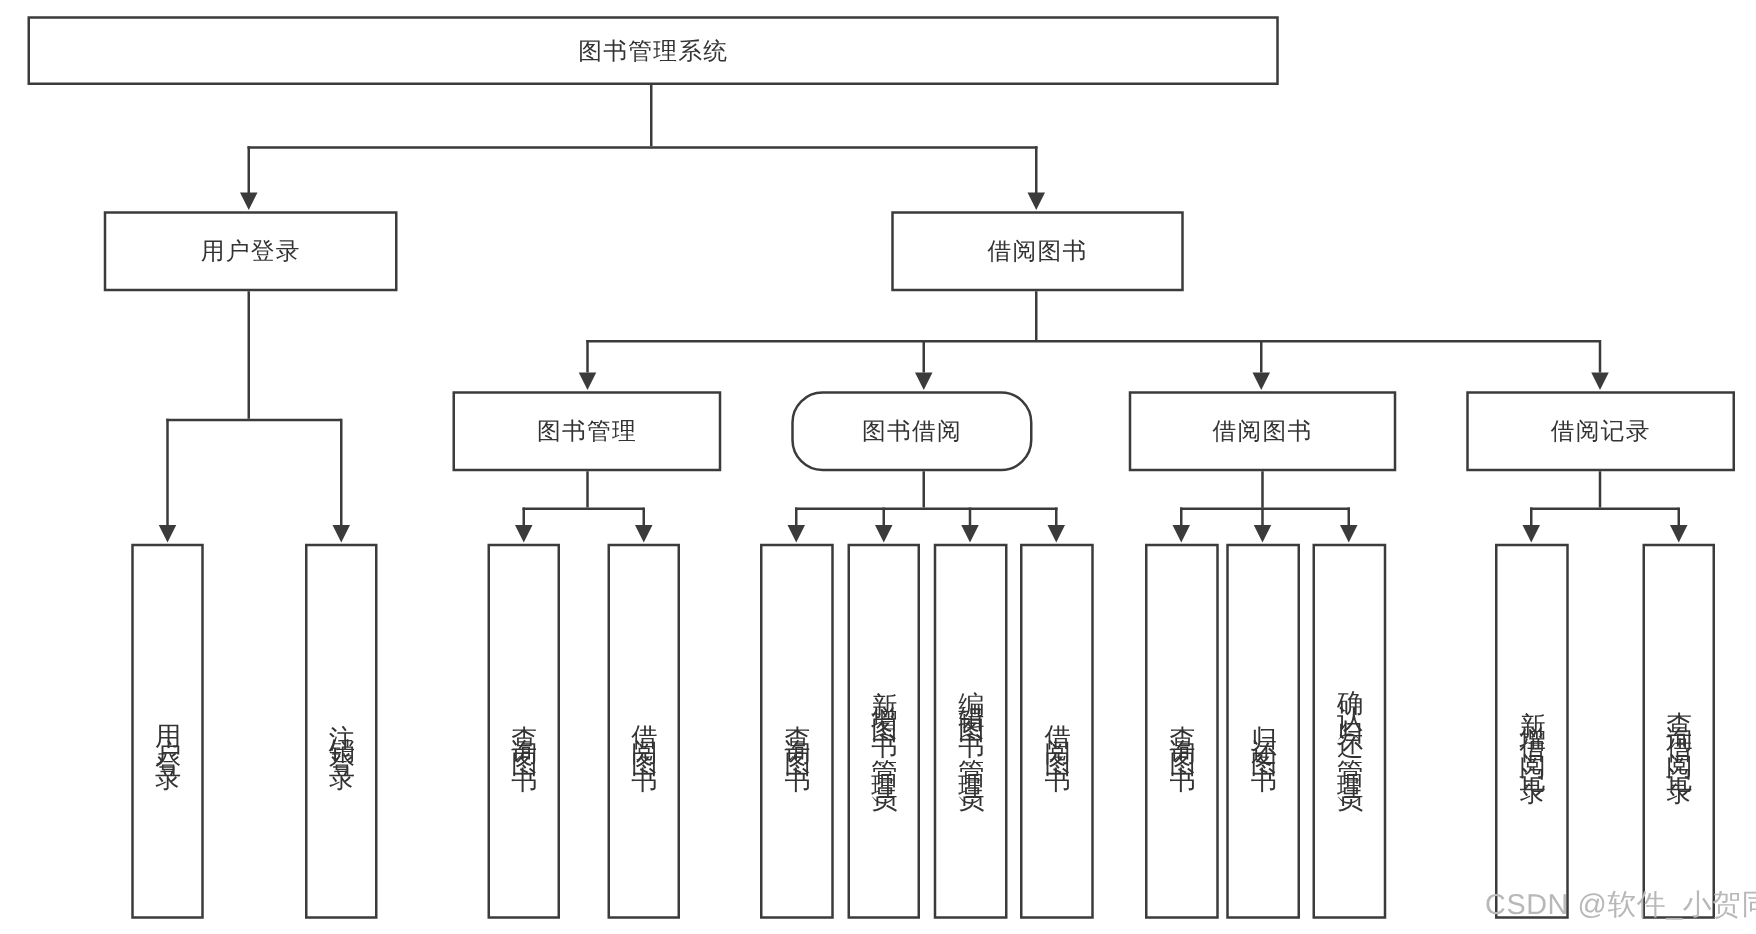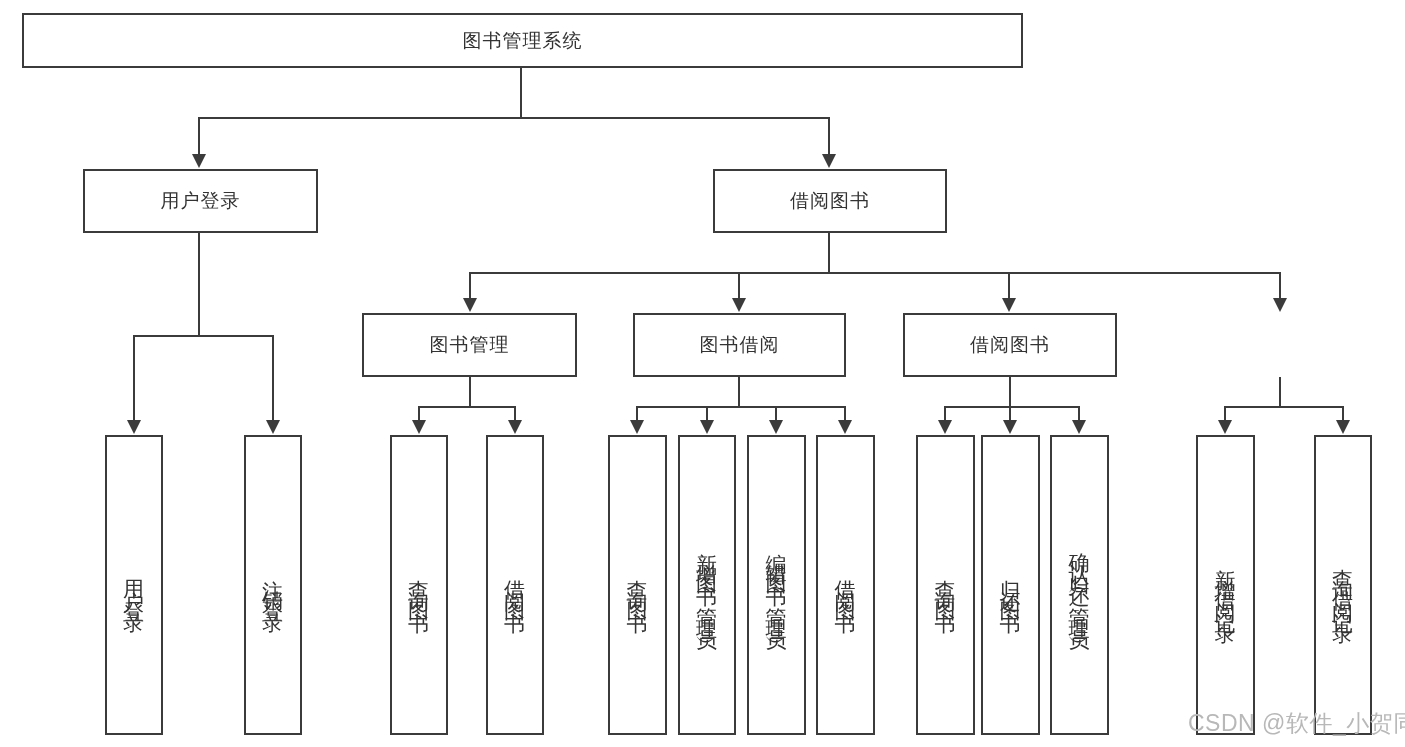--- a/index.html
+++ b/index.html
@@ -88,25 +88,28 @@
   <div class="vline" style="left:738px;top:272px;height:26px;"></div>
   <div class="arrow" style="left:732px;top:298px;"></div>
   <div class="vline" style="left:1008px;top:272px;height:26px;"></div>
   <div class="arrow" style="left:1002px;top:298px;"></div>
   <div class="vline" style="left:1279px;top:272px;height:26px;"></div>
   <div class="arrow" style="left:1273px;top:298px;"></div>
 
   <div class="node hnode" style="left:362px;top:313px;width:215px;height:64px;">
     <span>图书管理</span>
   </div>
-  <div class="node hnode" style="left:633px;top:313px;width:213px;height:64px;">
+  <div class="node hnode" style="left:633px;top:313px;width:193px;height:64px;border-radius:25px;">
     <span>图书借阅</span>
   </div>
   <div class="node hnode" style="left:903px;top:313px;width:214px;height:64px;">
     <span>借阅图书</span>
+  </div>
+  <div class="node hnode" style="left:1173px;top:313px;width:215px;height:64px;">
+    <span>借阅记录</span>
   </div>
 
   <div class="vline" style="left:469px;top:377px;height:29px;"></div>
   <div class="hline" style="left:418px;top:406px;width:97px;"></div>
   <div class="vline" style="left:418px;top:406px;height:14px;"></div>
   <div class="arrow" style="left:412px;top:420px;"></div>
   <div class="vline" style="left:514px;top:406px;height:14px;"></div>
   <div class="arrow" style="left:508px;top:420px;"></div>
 
   <div class="vline" style="left:738px;top:377px;height:29px;"></div>

